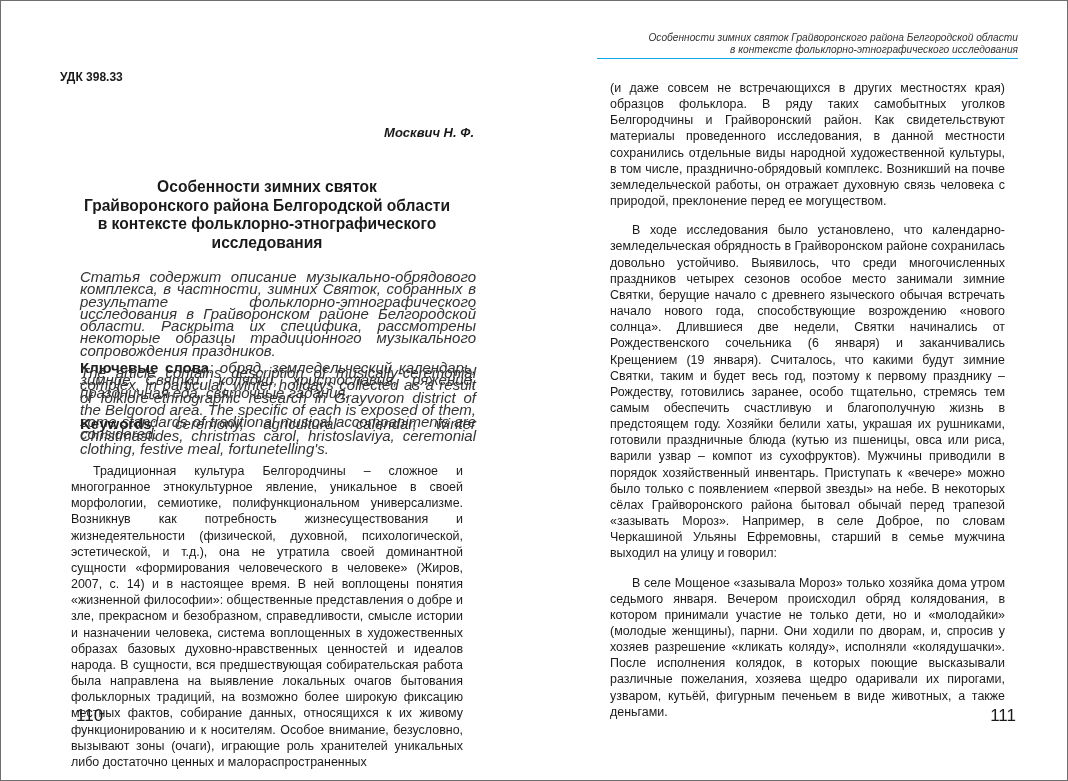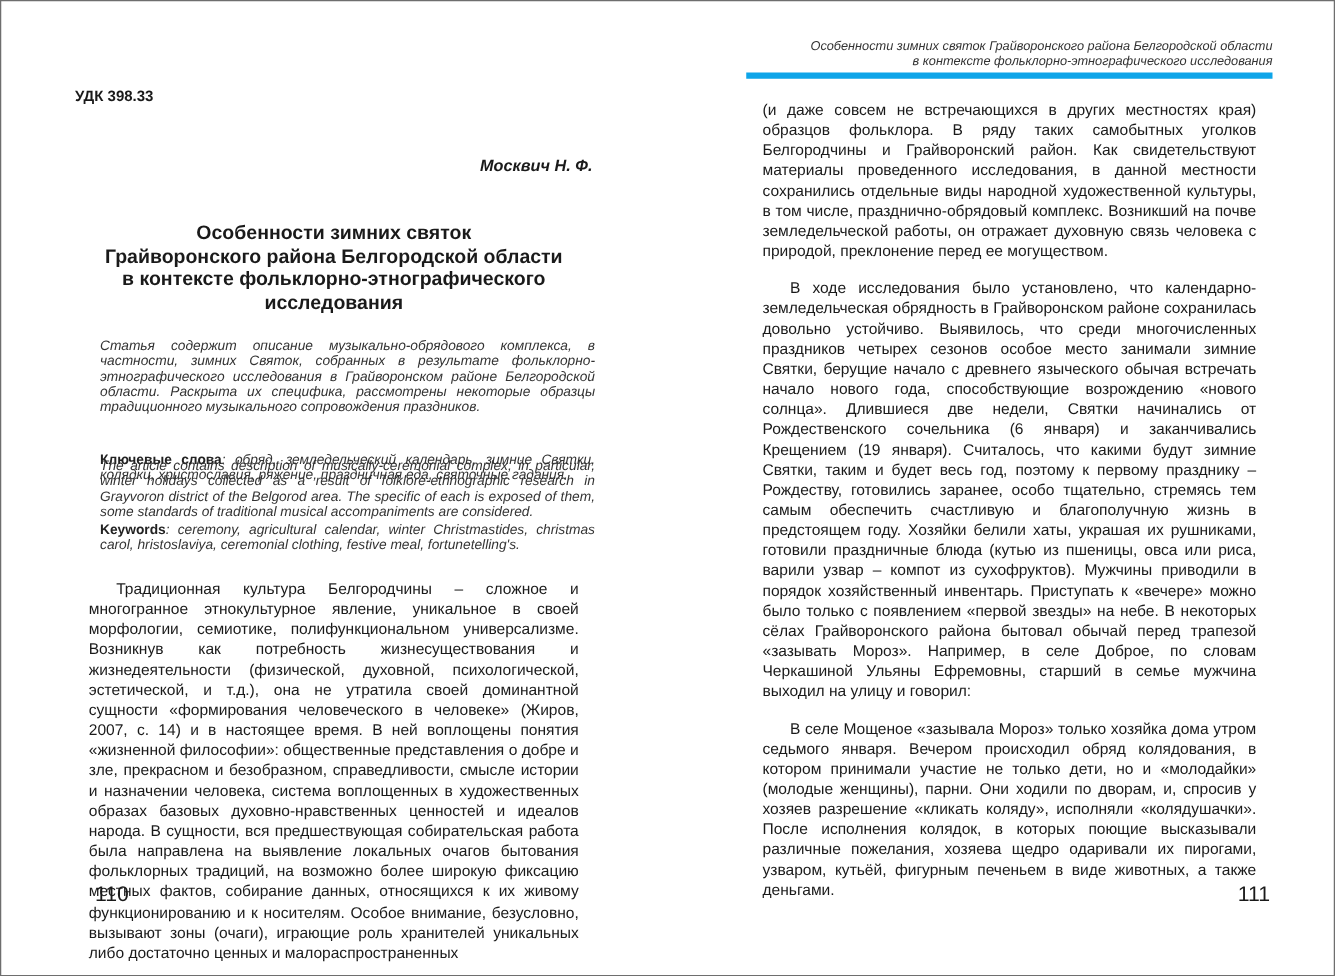--- a/index.html
+++ b/index.html
@@ -16,21 +16,21 @@
     background: #fff;
   }
   .page {
     position: absolute; top: 0; height: 779px;
   }
   .page.left { left: 57px; width: 418px; }
   .page.right { left: 596px; width: 421px; }
 
   .run-head {
     position: absolute; top: 40px; left: 0; right: 0;
-    border-bottom: 5px solid #0ea5e9;
+    border-bottom: 1px solid #0ea5e9;
     font-style: italic; font-size: 10.2px; color: #333;
     padding-bottom: 3px;
     display: flex; justify-content: space-between; align-items: flex-end;
   }
   .page.right .run-head {
     top: 31px; display: block; text-align: right; line-height: 11.5px;
   }
   .udk {
     position: absolute; top: 69px; left: 2px;
     font-weight: bold; font-size: 12px;
@@ -39,21 +39,21 @@
     position: absolute; top: 124px; right: 2px;
     font-weight: bold; font-style: italic; font-size: 13px;
   }
   .title {
     position: absolute; top: 177px; left: 0; right: 0;
     text-align: center; font-weight: bold; font-size: 15.6px; line-height: 18.5px;
   }
   .title div { white-space: nowrap; }
   .abstract {
     position: absolute; left: 22px; right: 0;
-    font-size: 11px; line-height: 12.3px; font-style: italic; color: #333;
+    font-size: 15px; line-height: 12.3px; font-style: italic; color: #333;
     text-align: justify;
   }
   .abstract.ru { top: 270px; }
   .abstract.ru-kw { top: 335px; margin-top: 26px; }
   .abstract.en { top: 366px; }
   .abstract.en-kw { top: 417px; }
   .kw-label { font-style: normal; font-weight: bold; color: #222; }
 
   .body-text {
     position: absolute; left: 0; right: 0;

